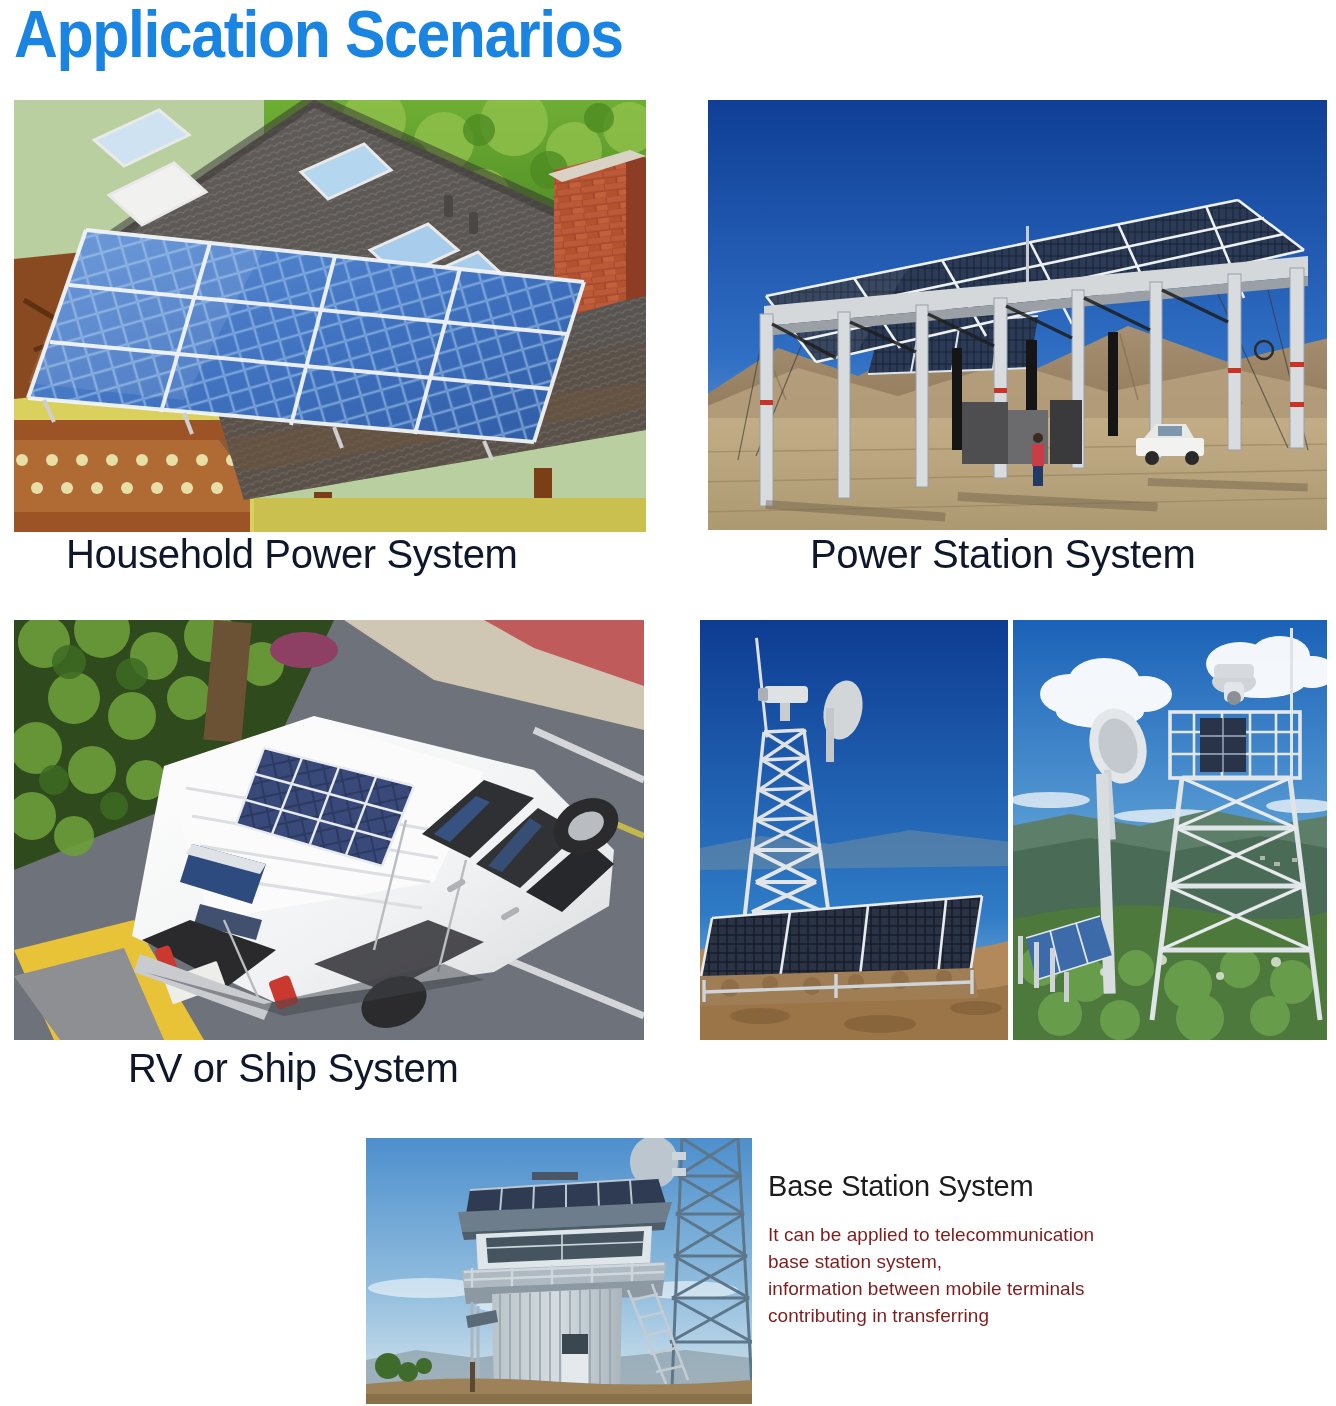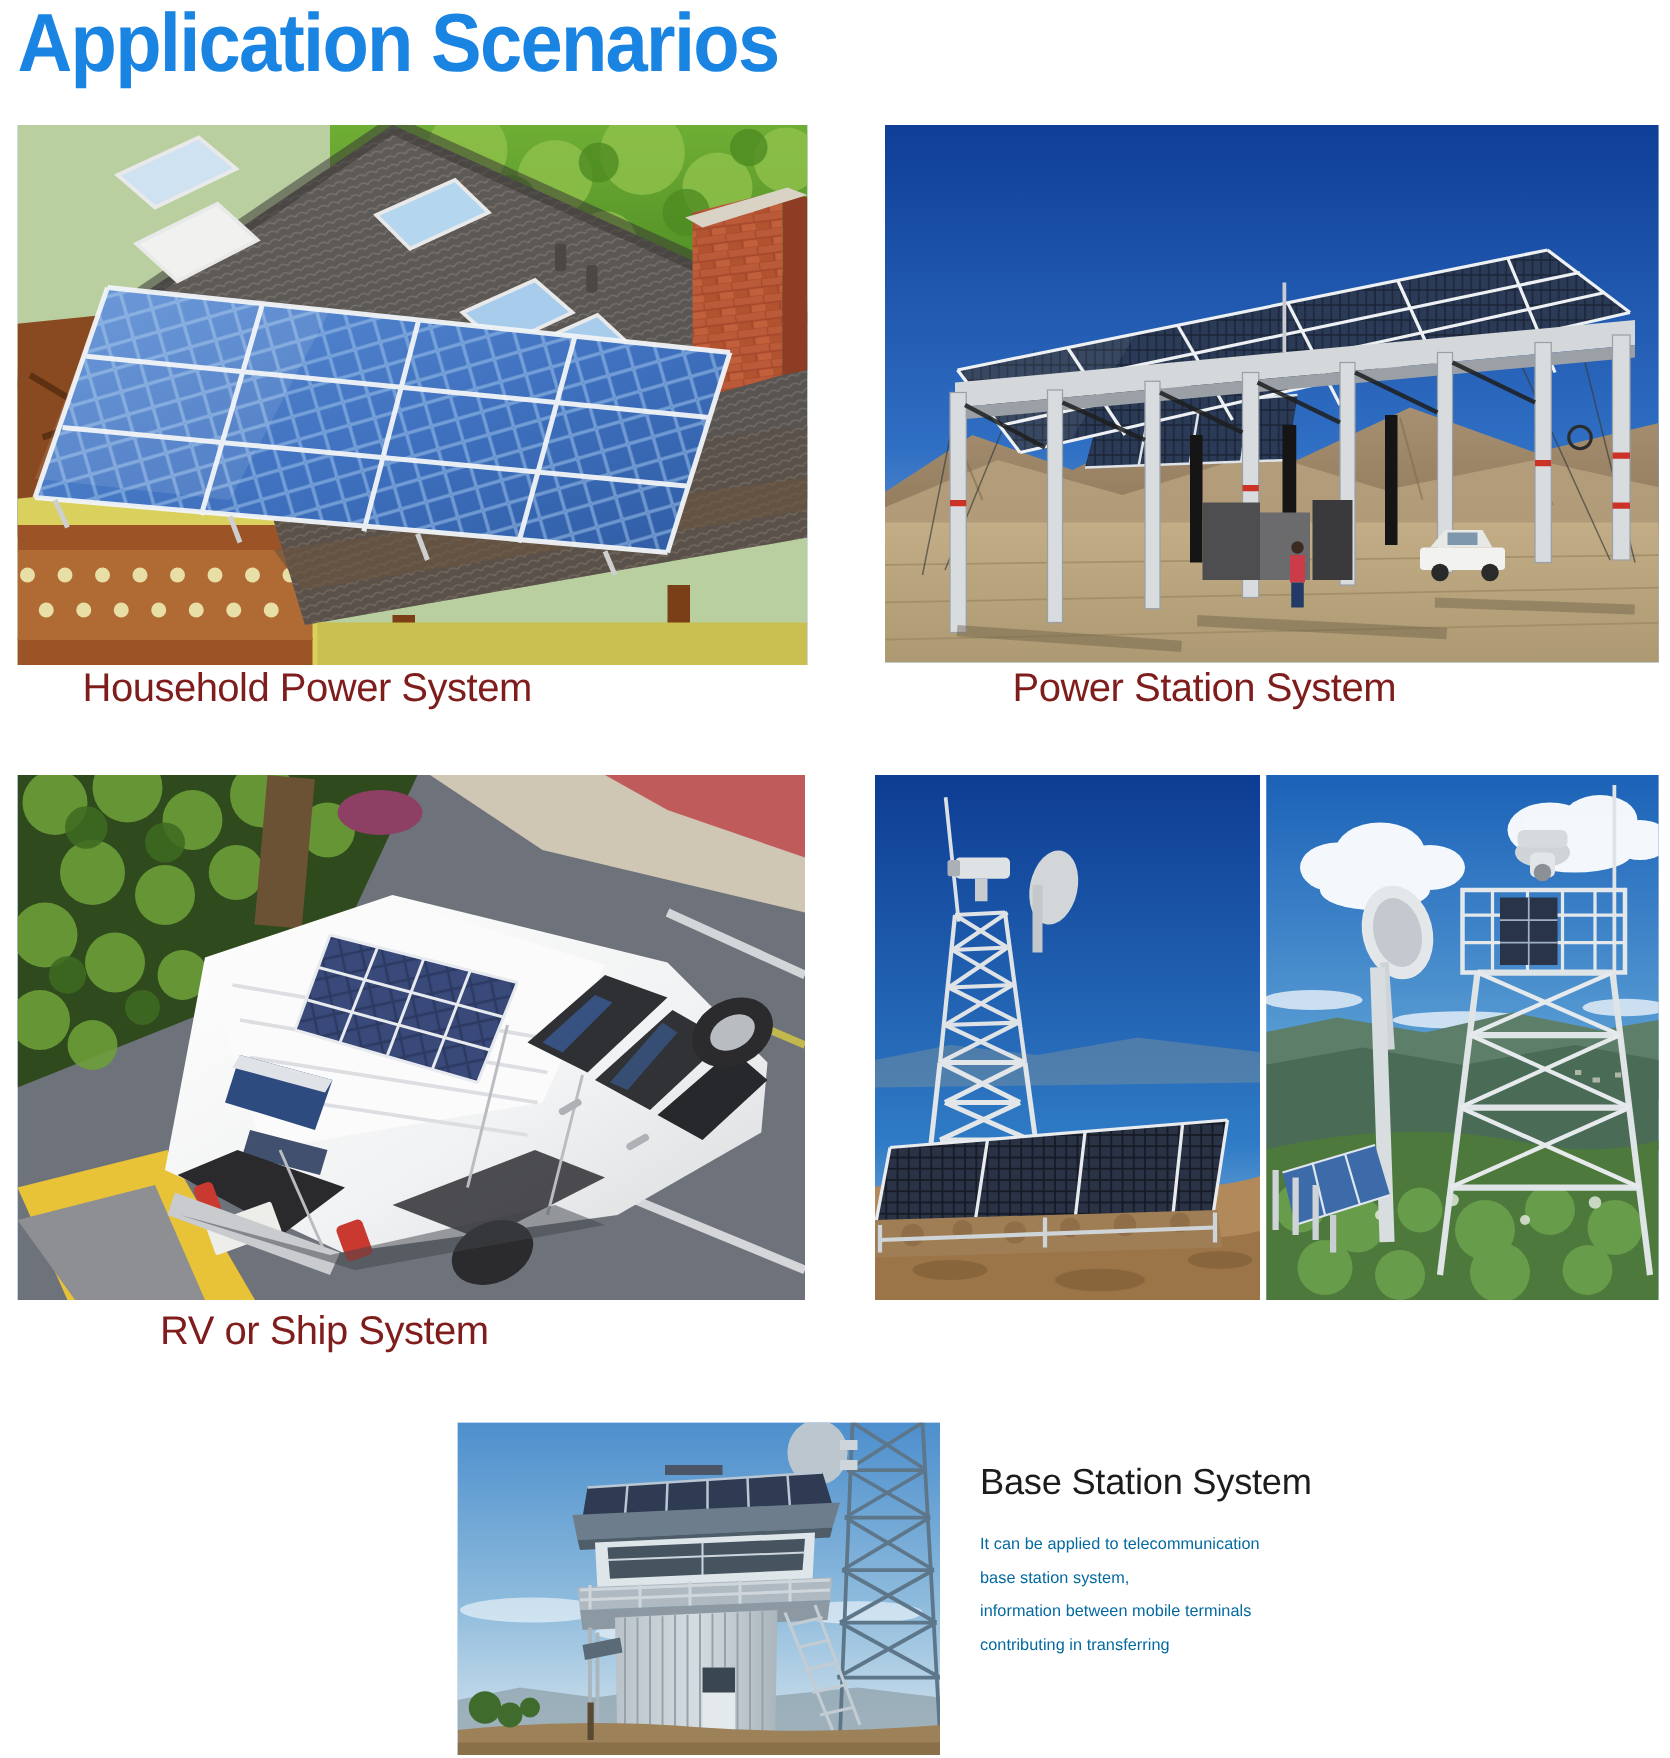--- a/index.html
+++ b/index.html
@@ -31,42 +31,42 @@
 
   #photo-household{left:14px;top:100px;width:632px;height:432px;}
   #photo-powerstation{left:708px;top:100px;width:619px;height:430px;}
   #photo-rv{left:14px;top:620px;width:630px;height:420px;}
   #photo-offgrid{left:700px;top:620px;width:627px;height:420px;}
   #photo-basestation{left:366px;top:1138px;width:386px;height:266px;}
 
   
   .caption{
     position:absolute;
-    color:#7f1d1d;
-    font-size:32px;
+    color:#0f172a;
+    font-size:40px;
     font-weight:400;
     letter-spacing:-0.4px;
     white-space:nowrap;
     font-family:"Liberation Sans","DejaVu Sans",sans-serif;
   }
   #cap-household{left:66px;top:532px;}
   #cap-powerstation{left:810px;top:532px;}
   #cap-rv{left:128px;top:1046px;}
   #cap-offgrid{left:712px;top:1046px;}
 
   
-  .info{position:absolute;left:768px;top:1170px;width:350px;margin-left:16px;}
+  .info{position:absolute;left:768px;top:1170px;width:350px;}
   .info-title{
     font-size:29px;color:#1c1c1c;font-weight:400;
     letter-spacing:-0.2px;
     margin-bottom:18px;
     font-family:"Liberation Sans","DejaVu Sans",sans-serif;
   }
   .info-line{
-    font-size:13px;color:#0369a1;
+    font-size:19px;color:#7f1d1d;
     line-height:27px;
     letter-spacing:0.05px;
     white-space:nowrap;
     font-family:"Liberation Sans","DejaVu Sans",sans-serif;
   }
 </style>
 </head>
 <body>
 
 <div class="page">

